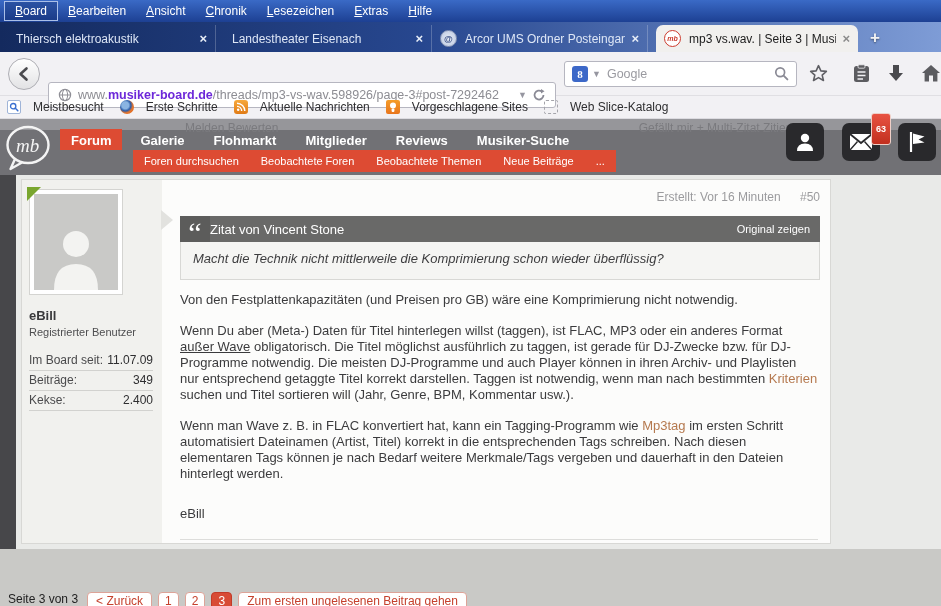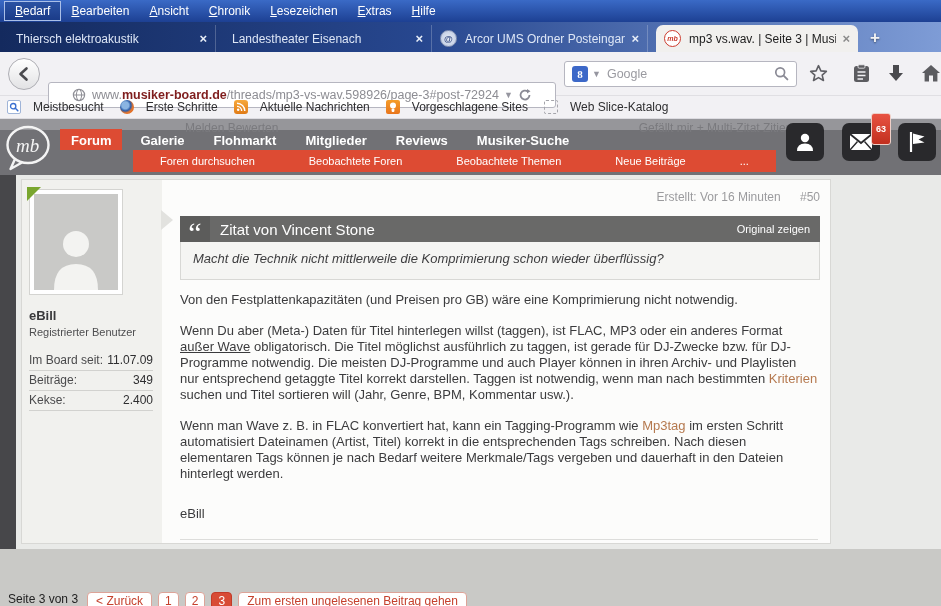--- a/index.html
+++ b/index.html
@@ -18,23 +18,23 @@
   .tab .t-close{color:#e8eef8;font-weight:bold;font-size:13px;margin-left:6px;cursor:default;}
   .tab.active{background:#f1f0ee;border-radius:7px 7px 0 0;color:#1c1c1c;border-right:none;margin-left:8px;width:186px;}
   .tab.active .t-close{color:#8a8a8a;}
   .favicon{width:15px;height:15px;border-radius:50%;display:flex;align-items:center;justify-content:center;flex:none;}
   .fav-arcor{background:radial-gradient(#e7ecf5,#b9c6e0);border:1px solid #8895b5;color:#3a4f86;font-size:9px;font-weight:bold;}
   .fav-mb{background:#fff;border:1.5px solid #cc3b2e;color:#cc3b2e;font-size:7px;font-style:italic;font-weight:bold;}
   .newtab{color:#f2f2f2;font-size:17px;font-weight:bold;margin:0 0 4px 12px;text-shadow:0 1px 2px rgba(0,0,0,.45);}
 
   .toolbar{height:43px;background:#f2f1f4;display:flex;align-items:center;padding:0 8px;gap:8px;border-bottom:1px solid #e0dfe3;}
   .back-btn{width:30px;height:30px;border-radius:50%;background:linear-gradient(#ffffff,#e2e2e4);border:1px solid #aeaeb4;display:flex;align-items:center;justify-content:center;flex:none;}
-  .url-field{flex:0 0 508px;height:26px;background:#fff;border:1px solid #b6b6c0;border-radius:3px;display:flex;align-items:center;padding:0 23px;font-size:12.5px;box-sizing:border-box;margin-top:43px;}
+  .url-field{flex:0 0 508px;height:26px;background:#fff;border:1px solid #b6b6c0;border-radius:3px;display:flex;align-items:center;padding:0 9px;font-size:12.5px;box-sizing:border-box;margin-top:43px;}
   .url-prefix{color:#8d8d93;}
-  .url-domain{color:#7f1d1d;font-weight:bold;}
+  .url-domain{color:#6d28d9;font-weight:bold;}
   .url-path{color:#8d8d93;flex:1;overflow:hidden;white-space:nowrap;}
   .dd-caret{color:#9696a0;font-size:9px;margin:0 5px;}
   .search-field{flex:0 0 188px;height:26px;background:#fff;border:1px solid #b6b6c0;border-radius:3px;display:flex;align-items:center;padding:0 7px;gap:4px;box-sizing:border-box;}
   .g-badge{width:16px;height:16px;background:#3c68c8;border-radius:3px;color:#fff;font-size:11px;font-weight:bold;display:flex;align-items:center;justify-content:center;font-family:"Liberation Serif",serif;flex:none;}
   .search-input{border:none;outline:none;flex:1;min-width:0;font-size:12.5px;color:#333;background:transparent;font-family:inherit;}
   .search-input::placeholder{color:#9a9aa0;}
   .tool-icon{width:27px;height:27px;display:flex;align-items:center;justify-content:center;flex:none;}
   .tool-sep{width:1px;height:20px;background:#d5d4d9;}
 
   .bookmarksbar{height:22px;background:#f2f1f4;display:flex;align-items:center;padding:0 7px;gap:16px;border-bottom:1px solid #dcdbe0;font-size:12px;color:#2e2e30;}
@@ -50,21 +50,21 @@
   .fheader{height:56px;background:#717175;position:relative;}
   .sliver{position:absolute;top:0;left:0;right:0;height:11px;background:#96969a;}
   .sliver span{position:absolute;top:2px;font-size:12px;color:#7a7a7e;white-space:nowrap;}
   .ov-left{left:185px;}
   .ov-right{right:138px;}
   .logo{position:absolute;left:4px;top:5px;z-index:2;}
   .nav{position:absolute;left:60px;top:10px;display:flex;z-index:2;}
   .nav-item{color:#fff;font-weight:bold;font-size:13px;padding:4px 11px 4px;margin-right:7px;height:13px;}
   .nav-item.active{background:#dd4b33;}
   .subnav{position:absolute;left:133px;top:31px;height:22px;background:#dd4b33;display:flex;align-items:center;z-index:1;}
-  .subnav-item{font-size:11px;color:#fff;padding:0 27px;white-space:nowrap;}
+  .subnav-item{font-size:11px;color:#fff;padding:0 11px;white-space:nowrap;}
   .hdr-btns{position:absolute;right:5px;top:4px;display:flex;gap:18px;z-index:3;}
   .hdr-btn{width:38px;height:38px;background:#29292c;border-radius:7px;display:flex;align-items:center;justify-content:center;position:relative;}
   .badge{position:absolute;top:-10px;right:-11px;background:linear-gradient(#e85342,#c22f1e);color:#fff;font-size:9px;font-weight:bold;padding:10px 4px;border-radius:3px;border:1px solid #efcfc7;}
 
   
   .content{position:relative;height:374px;background:#e9eae8;}
   .dark-strip{position:absolute;left:0;top:0;bottom:0;width:16px;background:#47474a;}
   .post{position:absolute;left:21px;top:4px;width:810px;height:365px;background:#fcfcfb;border:1px solid #d8d8d5;display:flex;box-sizing:border-box;overflow:hidden;}
   .sidebar{width:140px;background:#f1f1ee;padding:8px 0 0 7px;box-sizing:border-box;flex:none;}
   .avatar{width:84px;height:96px;background:#c9c9c7;border:4px solid #fff;box-shadow:0 0 0 1px #d4d4d1;position:relative;margin:2px 0 0 1px;display:flex;align-items:flex-end;justify-content:center;}
@@ -75,21 +75,21 @@
   .sb-row{display:flex;justify-content:space-between;padding:2px 0 3px;border-bottom:1px solid #d2d2cf;color:#4a4a4c;}
   .sb-row .val{color:#2e2e30;}
   .pointer{position:absolute;left:139px;top:30px;width:0;height:0;border-top:10px solid transparent;border-bottom:10px solid transparent;border-left:12px solid #e2e2df;z-index:2;}
 
   .message{flex:1;padding:6px 10px 0 18px;min-width:0;}
   .meta{text-align:right;font-size:12px;color:#9b9b9e;margin-top:4px;}
   .meta .num{margin-left:16px;}
   .quote{margin-top:12px;}
   .q-head{height:26px;background:#696968;display:flex;align-items:center;color:#fff;}
   .q-icon{width:30px;height:26px;background:#5c5c5b;display:flex;align-items:flex-start;justify-content:center;font-family:"Liberation Serif",serif;font-size:30px;line-height:34px;overflow:hidden;flex:none;}
-  .q-attr{font-size:15px;margin-left:10px;}
+  .q-attr{font-size:13px;margin-left:0;}
   .q-action{margin-left:auto;font-size:11px;padding-right:10px;}
   .q-body{background:#f5f5f3;border:1px solid #d8d8d5;border-top:none;padding:9px 12px 13px;font-style:italic;font-size:13px;color:#3d3d3f;}
   .body-text{margin-top:12px;font-size:13px;line-height:16px;color:#3b3b3d;padding-right:2px;}
   .body-text p{margin:0 0 15px;}
   .u{text-decoration:underline;}
   a.link{color:#b5794f;text-decoration:none;cursor:pointer;}
   .signature{font-size:13px;color:#3b3b3d;margin-top:24px;}
   .p-footer{display:flex;margin-top:18px;border-top:1px solid #dddddb;padding-top:9px;font-size:12px;color:#a2a2a4;margin-right:2px;}
 
   
@@ -100,21 +100,21 @@
   .pg-btn.page{padding:1px 6px;}
   .pg-btn.active{background:#d84b35;color:#fff;border-color:#c23a28;}
   svg{display:block;}
 </style>
 </head>
 <body>
 
 <div class="screen">
 
   <div class="menubar">
-    <span class="menu-item first">Bedarf</span>
+    <span class="menu-item first">Board</span>
     <span class="menu-item">Bearbeiten</span>
     <span class="menu-item">Ansicht</span>
     <span class="menu-item">Chronik</span>
     <span class="menu-item">Lesezeichen</span>
     <span class="menu-item">Extras</span>
     <span class="menu-item">Hilfe</span>
   </div>
 
   <div class="tabbar">
     <div class="tab">

